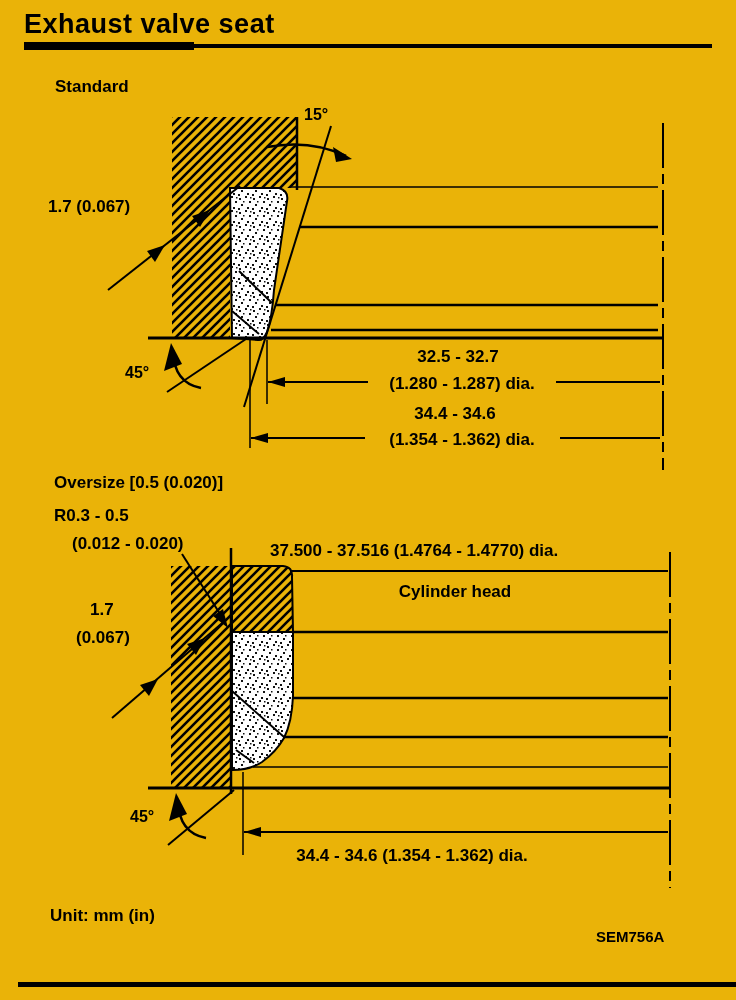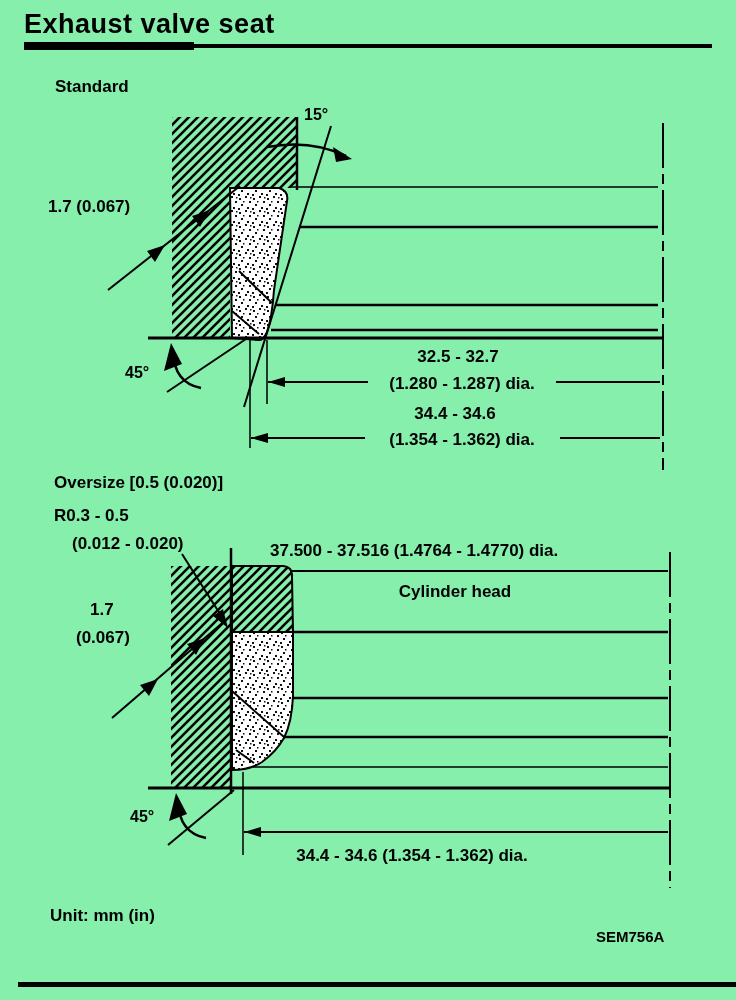--- a/index.html
+++ b/index.html
@@ -1,16 +1,16 @@
 <!DOCTYPE html>
 <html><head>
 <meta charset="utf-8">
 <style>
   html,body{margin:0;padding:0;background:#fff;}
-  .page{position:relative;width:736px;height:1000px;background:#86efac;overflow:hidden;}
+  .page{position:relative;width:736px;height:1000px;background:#eab308;overflow:hidden;}
   svg text{font-family:"Liberation Sans","DejaVu Sans",sans-serif;font-weight:bold;fill:#000;}
   svg{display:block;}
 </style>
 </head>
 <body>
 
 <div class="page">
 <svg width="736" height="1000" viewBox="0 0 736 1000">
   <defs>
     <pattern id="hatch" width="9" height="9" patternUnits="userSpaceOnUse">

